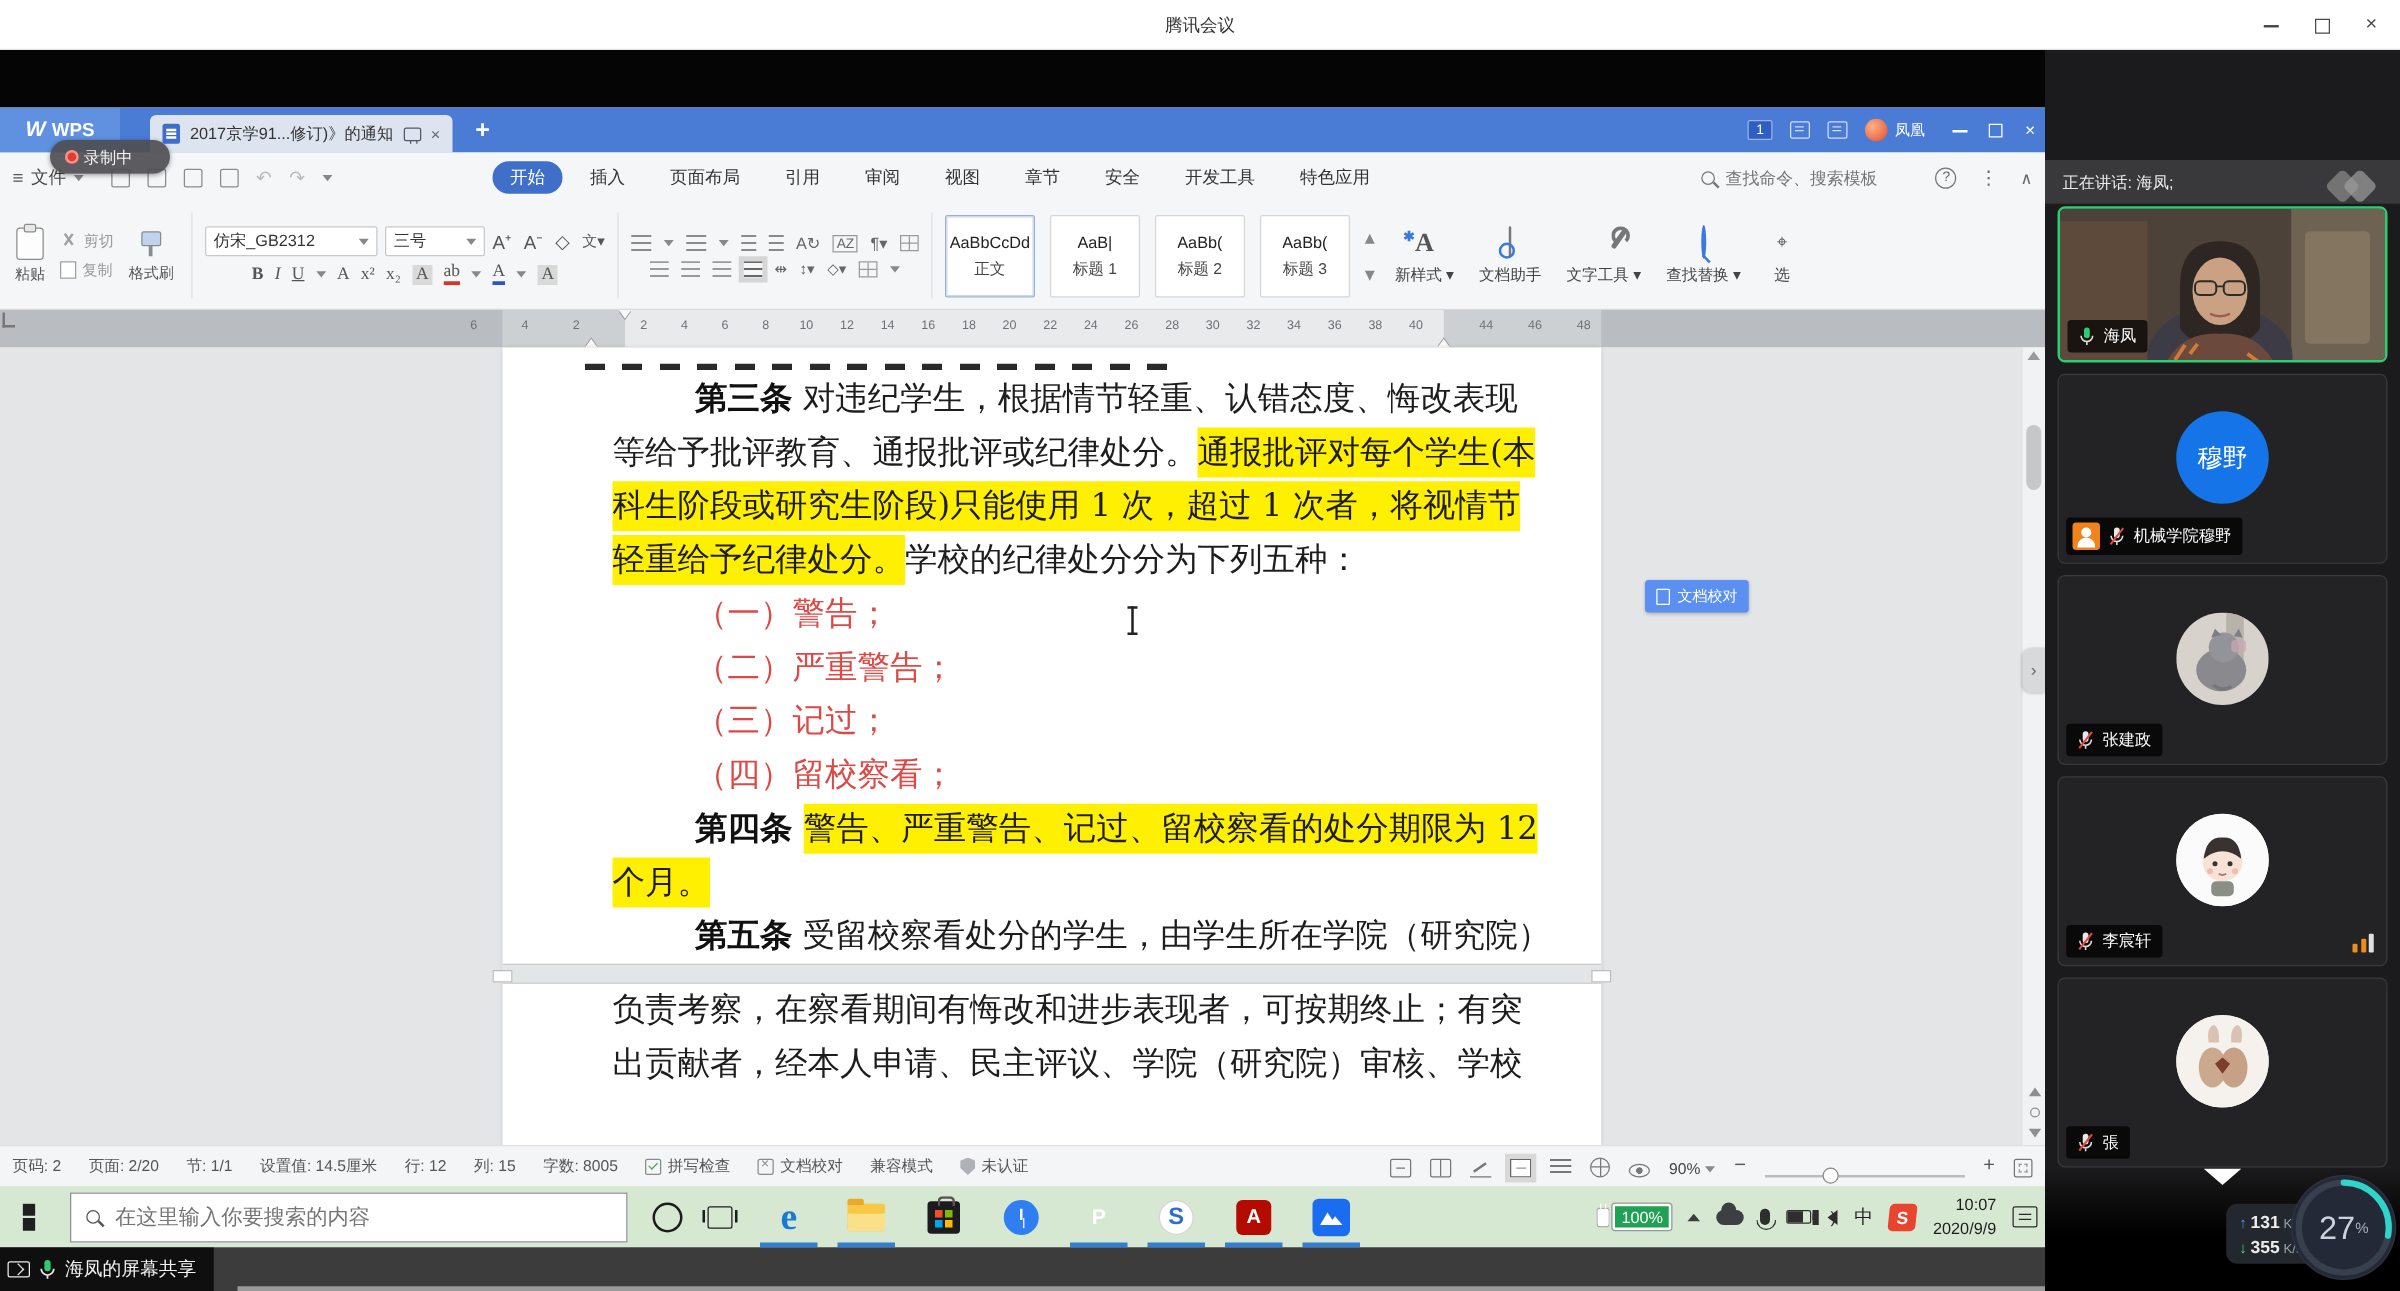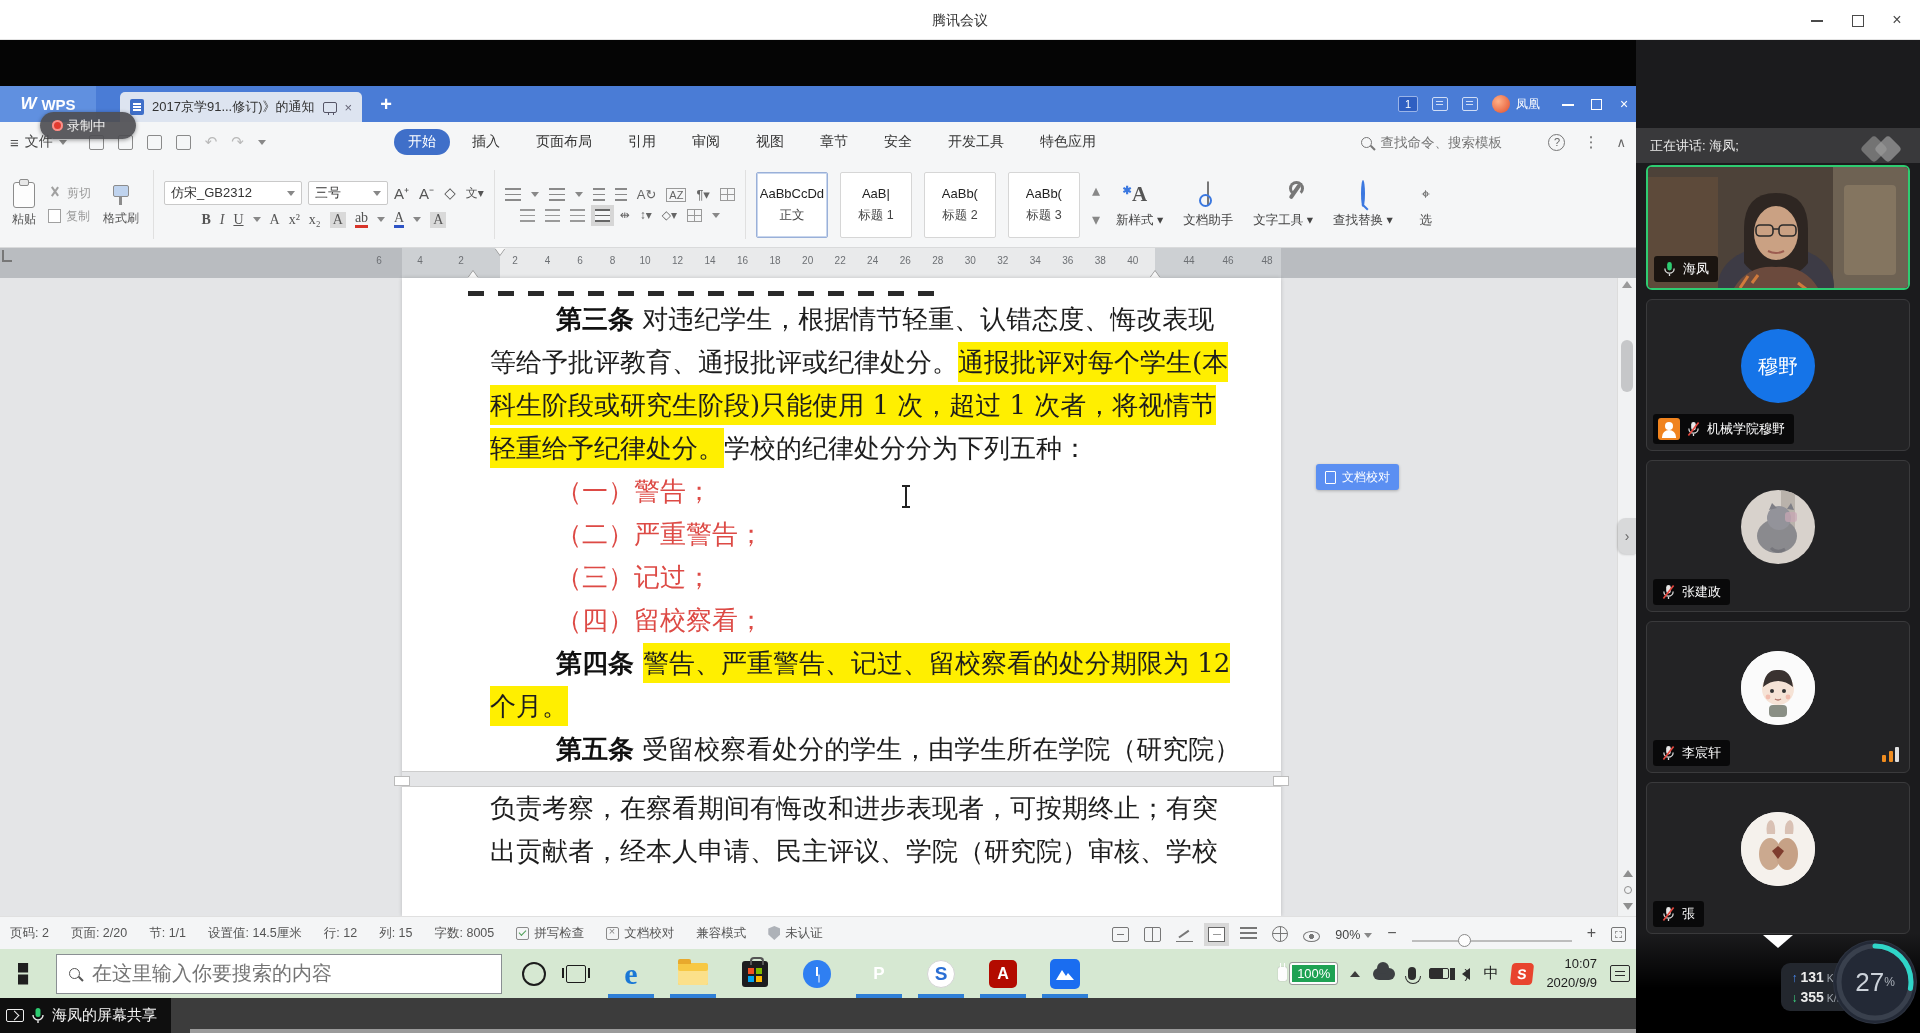--- a/index.html
+++ b/index.html
@@ -196,21 +196,21 @@
   .fitpage{width:15px;height:15px;border:1.5px solid #777;border-radius:2px;background:transparent;position:relative;}
   .fitpage::after{content:"";position:absolute;inset:3px;border:1.2px dashed #999;}
 
   
   #taskbar{position:absolute;left:0;top:863px;width:1636px;height:49px;background:#d6e8d2;display:flex;align-items:center;}
   .winlogo{width:22px;height:22px;margin:0 16px 0 18px;background:conic-gradient(#1f1f1f 0 360deg);clip-path:polygon(0 0,46% 0,46% 46%,0 46%,0 54%,46% 54%,46% 100%,0 100%,0 0 );position:relative;}
   .winlogo::after{content:"";position:absolute;left:54%;top:0;width:46%;height:46%;background:#1f1f1f;box-shadow:0 26px 0 #1f1f1f;}
   .tsearch{width:446px;height:40px;background:#fff;border:1px solid #8a8f93;display:flex;align-items:center;gap:12px;padding:0 12px;}
   .tsearch .mag{border-color:#555;}
   .tsearch .mag::after{background:#555;}
-  .tsearch input{border:none;outline:none;font-size:20px;color:#000000;width:360px;background:transparent;font-family:"Liberation Sans",sans-serif;}
+  .tsearch input{border:none;outline:none;font-size:17px;color:#000000;width:360px;background:transparent;font-family:"Liberation Sans",sans-serif;}
   .cortana{width:24px;height:24px;border:2.4px solid #1c1c1c;border-radius:50%;margin:0 20px;}
   .taskview{width:20px;height:18px;border:1.8px solid #1c1c1c;border-radius:2px;position:relative;margin-right:14px;}
   .taskview::before{content:"";position:absolute;left:-5px;top:2px;width:2px;height:10px;background:#1c1c1c;}
   .taskview::after{content:"";position:absolute;right:-5px;top:2px;width:2px;height:10px;background:#1c1c1c;}
   .tb-apps{display:flex;align-items:center;height:49px;}
   .tapp{width:62px;height:49px;display:flex;align-items:center;justify-content:center;position:relative;}
   .tapp.running::after{content:"";position:absolute;left:8px;right:8px;bottom:0;height:4px;background:#2f7fd6;}
   .ic-edge{font-size:30px;font-weight:bold;color:#1a78d6;font-family:"Liberation Serif",serif;}
   .ic-folder{width:30px;height:22px;background:#f7c844;border-radius:2px;position:relative;box-shadow:inset 0 -14px 0 #fbe08a;}
   .ic-folder::before{content:"";position:absolute;left:0;top:-4px;width:13px;height:5px;background:#e8a92c;border-radius:2px 2px 0 0;}

